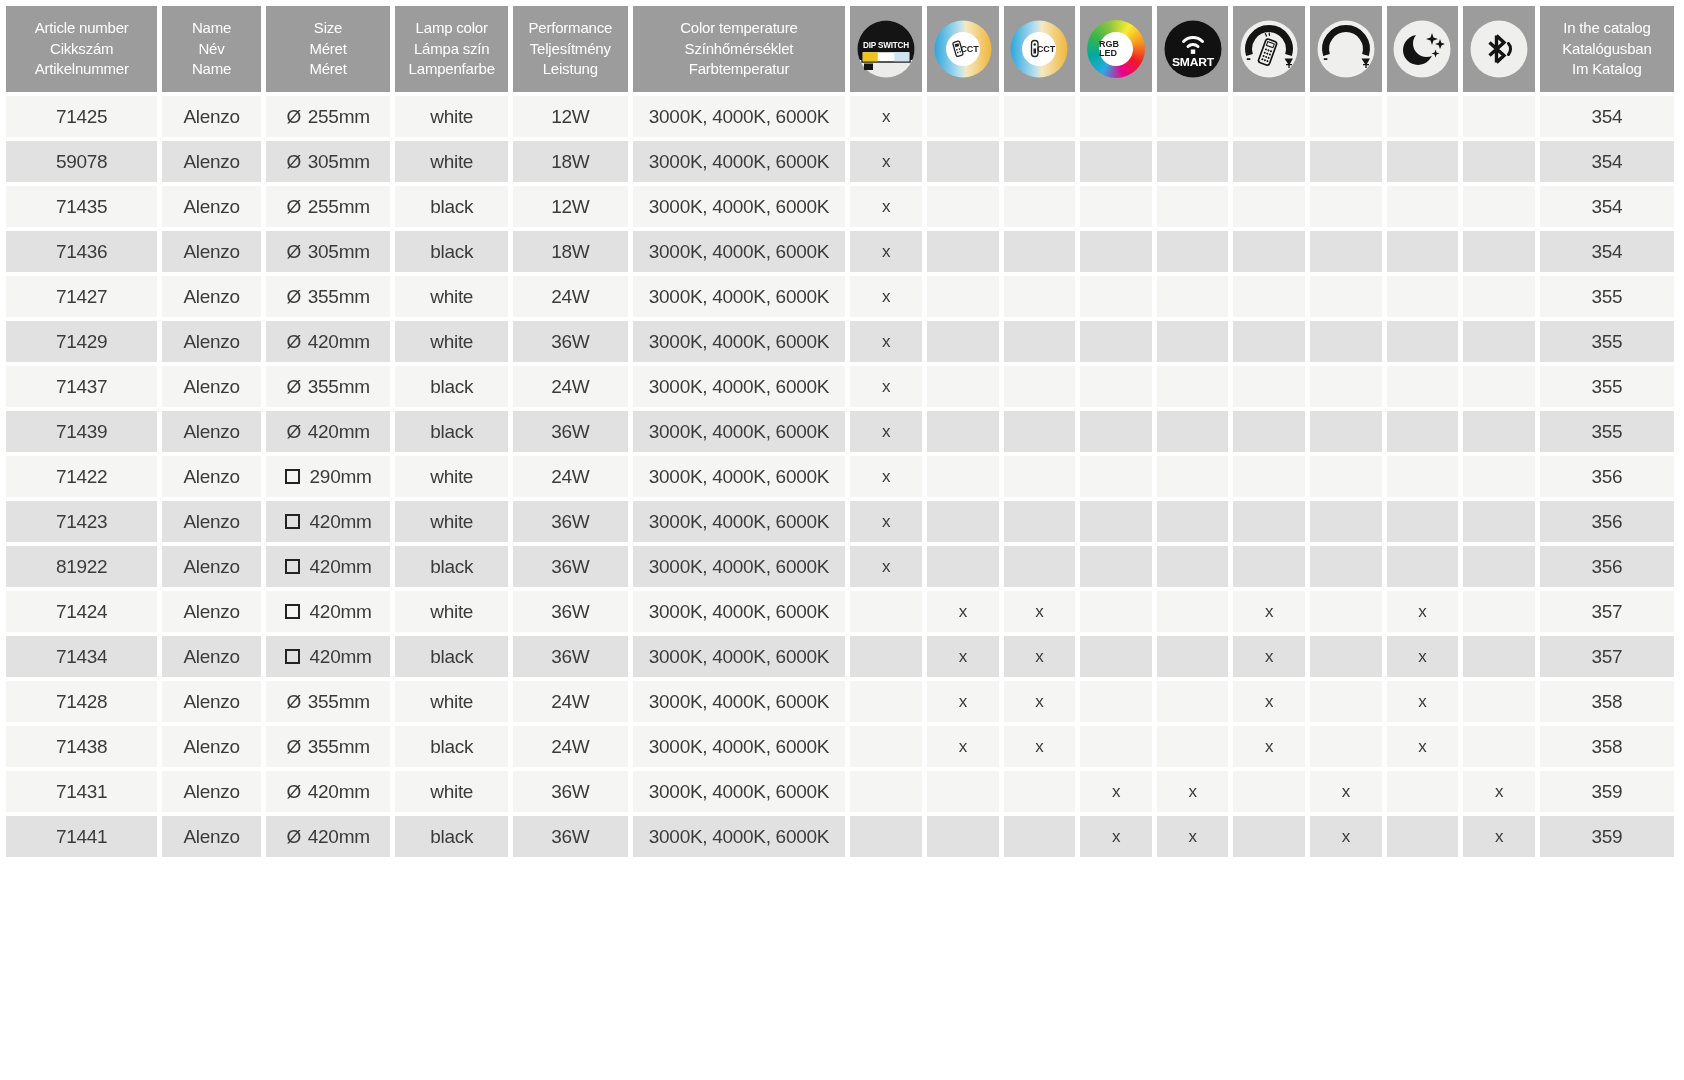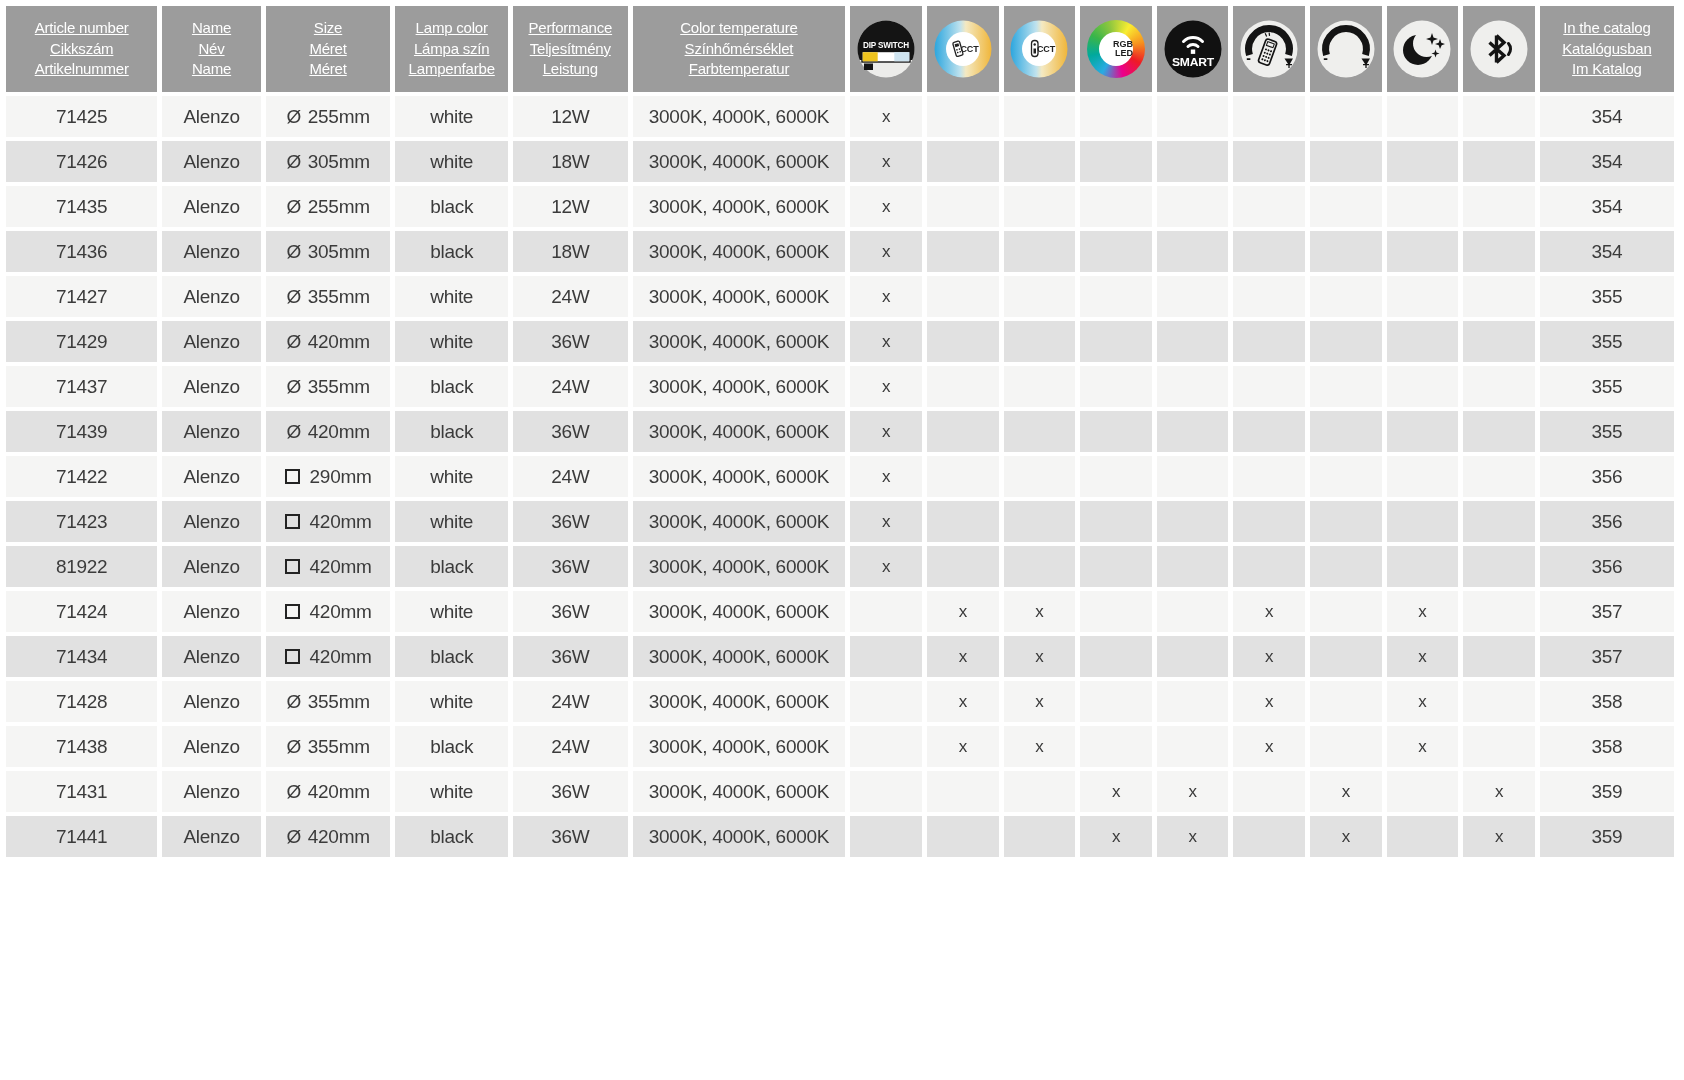--- a/index.html
+++ b/index.html
@@ -2,39 +2,39 @@
 <html><head>
 <meta charset="utf-8">
 <style>
   html,body{margin:0;padding:0;background:#ffffff;}
   .page{width:1684px;height:1080px;background:#ffffff;overflow:hidden;
         font-family:"Liberation Sans", sans-serif;color:#3b3b3b;}
   table{border-collapse:separate;border-spacing:5px 4px;table-layout:fixed;
         width:1678px;margin:2px 0 0 1px;}
   th{background:#9c9c9c;color:#ffffff;font-weight:normal;font-size:15px;
      line-height:1.38;height:86px;vertical-align:middle;text-align:center;
-     padding:0 2px;letter-spacing:-0.2px;text-decoration:underline;}
+     padding:0 2px;letter-spacing:-0.2px;}
   td{height:41px;text-align:center;font-size:19px;color:#3b3b3b;
      vertical-align:middle;padding:0;letter-spacing:-0.3px;white-space:nowrap;}
   tr.light td{background:#f5f5f4;}
   tr.dark td{background:#e1e1e1;}
   td.mark{font-size:17px;}
   .c-article{width:148px}.c-name{width:96px}.c-size{width:122px}
   .c-lamp{width:110px}.c-perf{width:112px}.c-temp{width:208px}
   .c-ico{width:70px}.c-cat{width:131px}
   .icon-wrap{width:58px;height:58px;margin:0 auto;position:relative;}
   .sq{display:inline-block;width:11px;height:11px;border:2.6px solid #232323;
       margin-right:5px;vertical-align:-1px;background:transparent;}
   .dia{margin-right:2px;}
   
   .rgb-ring{position:absolute;inset:0;border-radius:50%;
     background:conic-gradient(from 210deg,#29abe2,#00a99d,#39b54a,#8dc63f,
                #f9ed32,#f7941e,#ed1c24,#ec008c,#29abe2);}
   .rgb-center{position:absolute;inset:12px;background:#ffffff;border-radius:50%;
-    display:flex;flex-direction:column;align-items:flex-end;justify-content:center;
+    display:flex;flex-direction:column;align-items:flex-start;justify-content:center;
     font-size:9px;font-weight:bold;color:#1d1d1d;line-height:1.05;letter-spacing:0;}
   svg{display:block;}
 </style>
 </head>
 <body>
 
 <div class="page">
 <table>
   <colgroup>
     <col class="c-article">
@@ -254,21 +254,21 @@
           <td class="mark"></td>
           <td class="mark"></td>
           <td class="mark"></td>
           <td class="mark"></td>
           <td class="mark"></td>
           <td class="mark"></td>
           <td class="mark"></td>
           <td>354</td>
         </tr>
         <tr class="dark">
-          <td>71426</td>
+          <td>59078</td>
           <td>Alenzo</td>
           <td><span class="dia">Ø</span><span> 305mm</span></td>
           <td>white</td>
           <td>18W</td>
           <td>3000K, 4000K, 6000K</td>
           <td class="mark">x</td>
           <td class="mark"></td>
           <td class="mark"></td>
           <td class="mark"></td>
           <td class="mark"></td>

